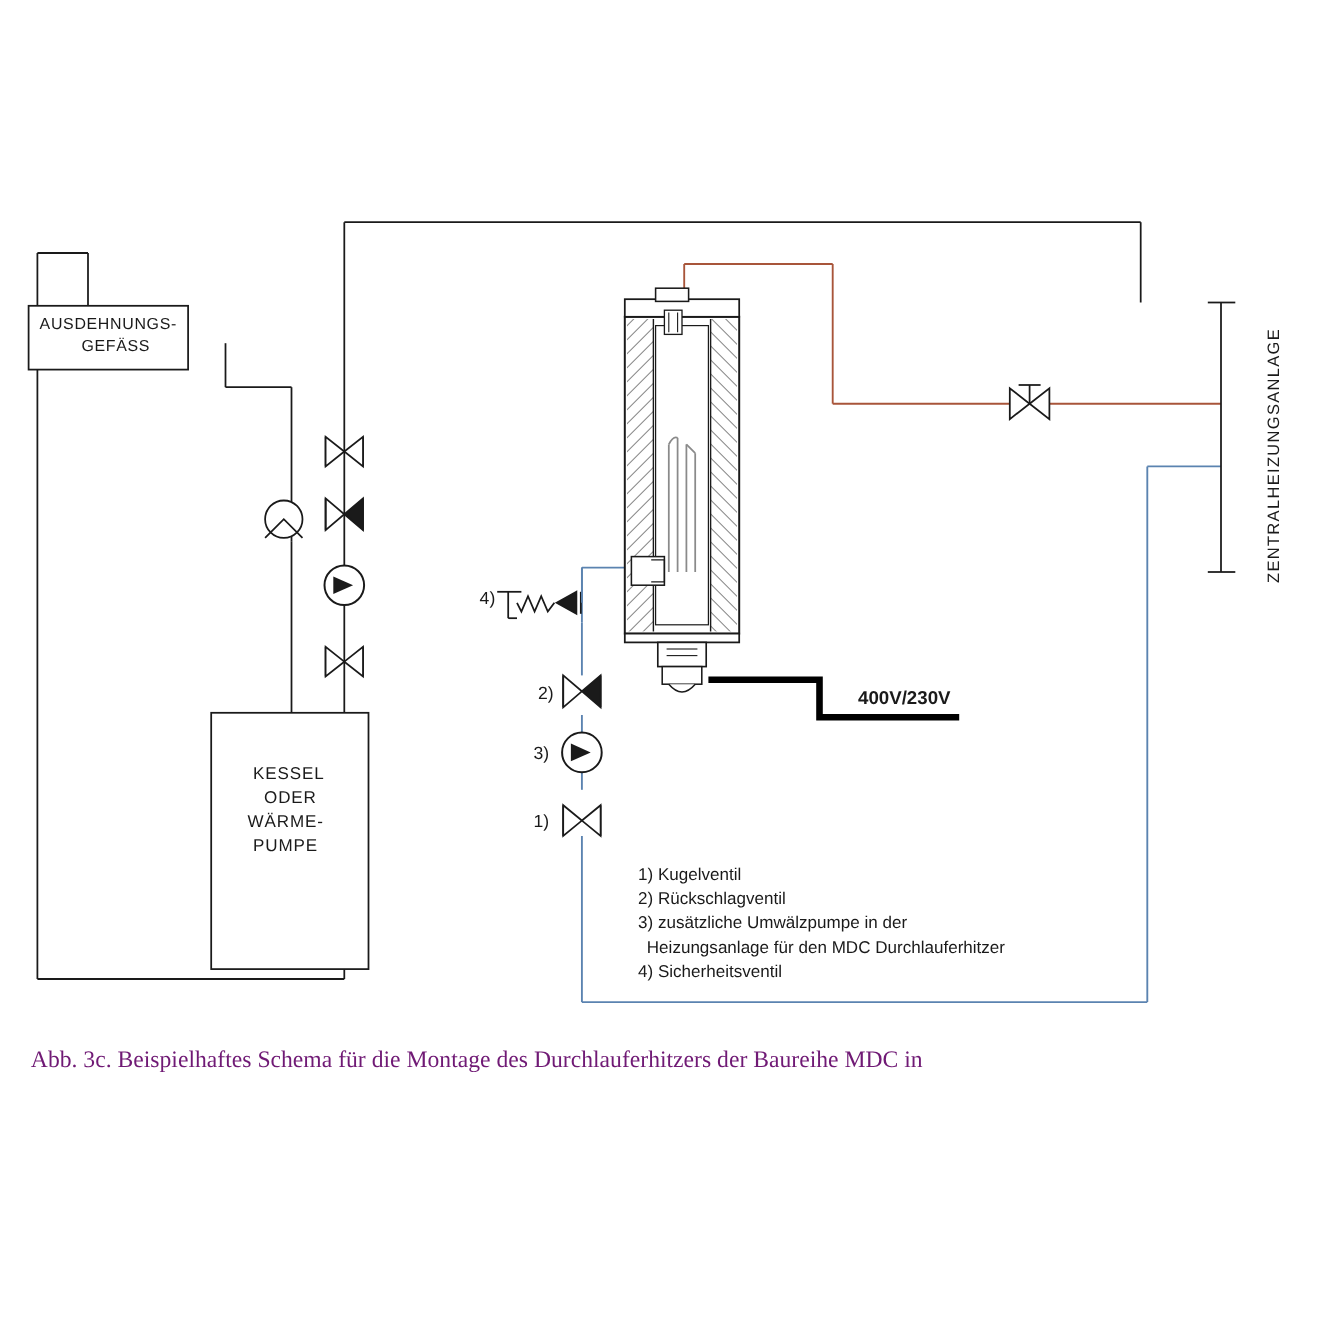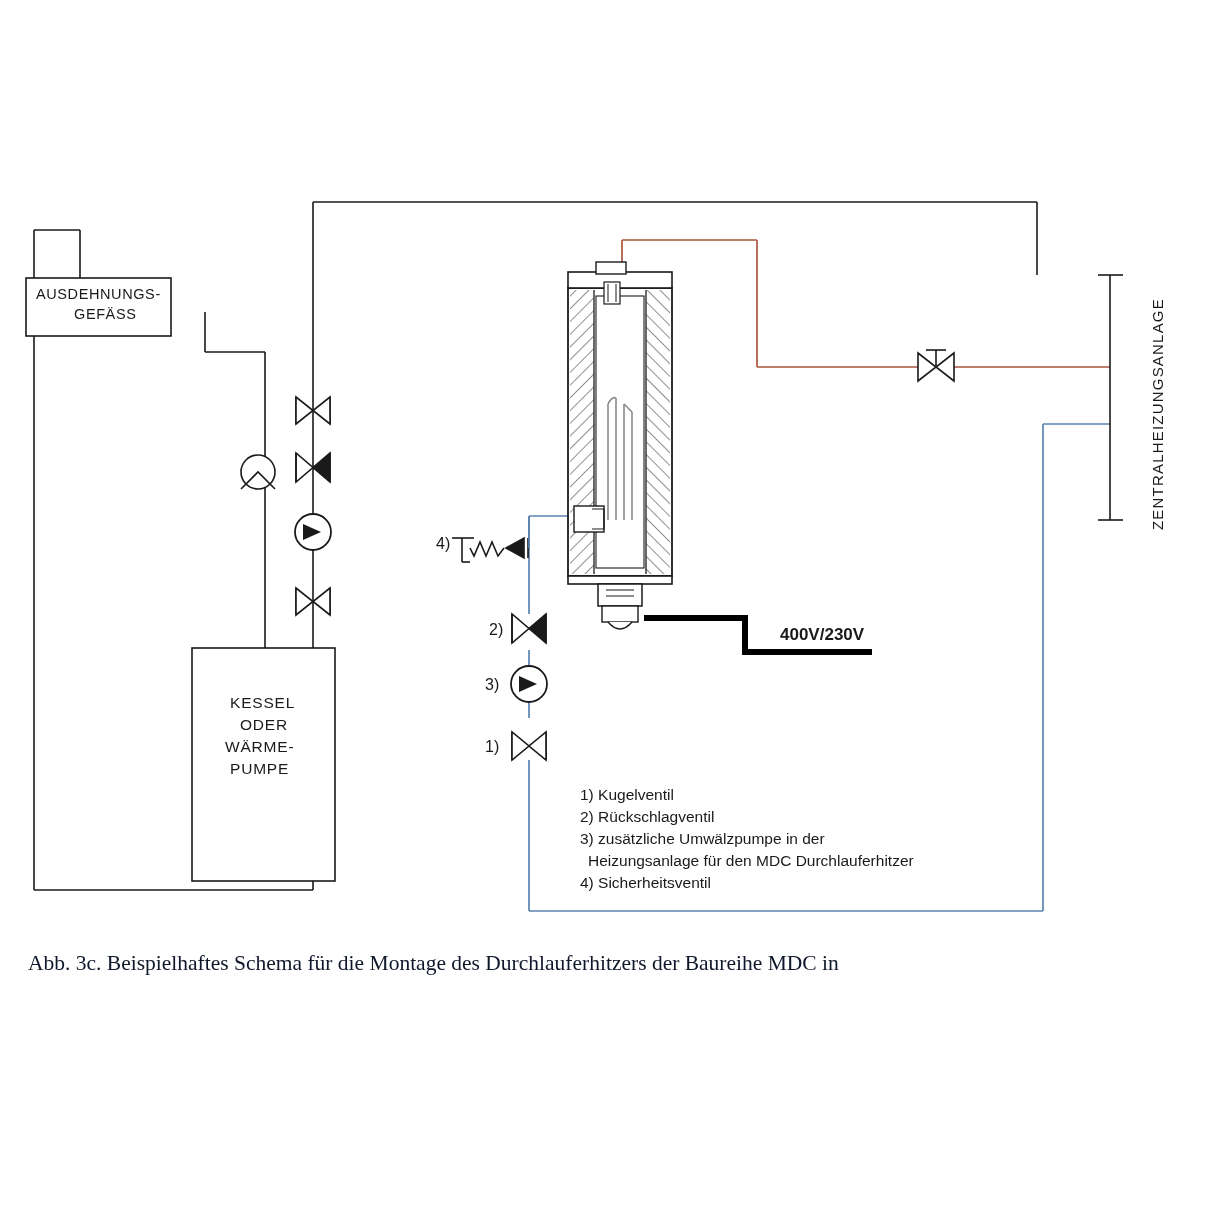--- a/index.html
+++ b/index.html
@@ -23,21 +23,21 @@
     height: 1214px;
   }
   .cap {
     position: absolute;
     left: 28px;
     top: 948px;
     width: 1160px;
     font-family: "Liberation Serif", serif;
     font-size: 21.5px;
     line-height: 1.42;
-    color: #0f172a;
+    color: #701a75;
   }
   svg text {
     font-family: "Liberation Sans", sans-serif;
     fill: #1a1a1a;
   }
 </style>
 </head>
 <body>
 
 <div id="figure">

